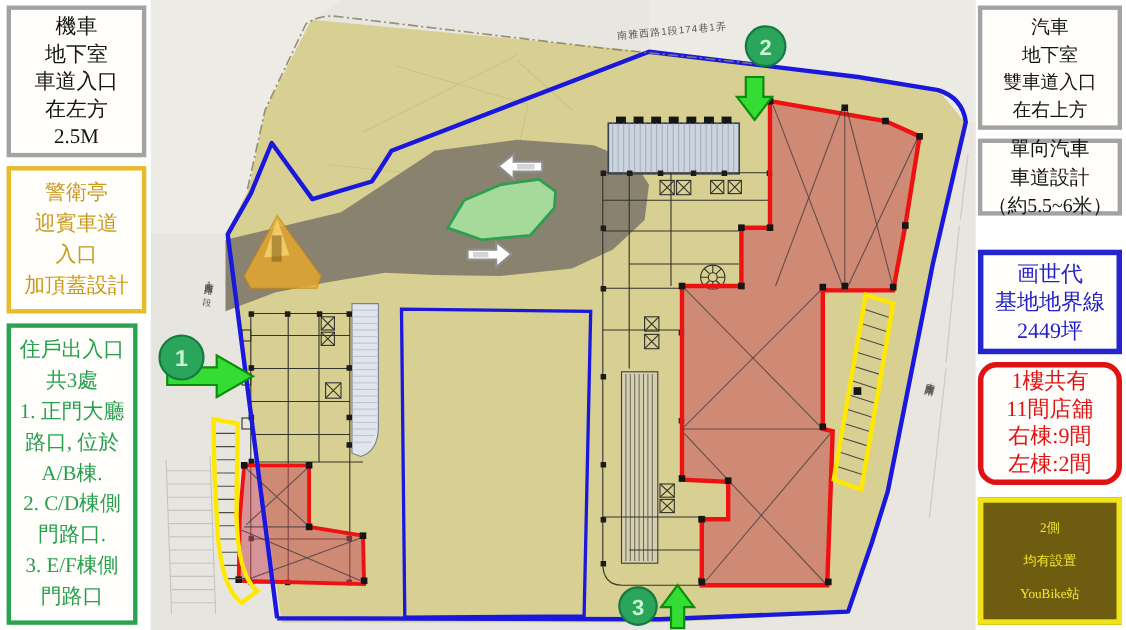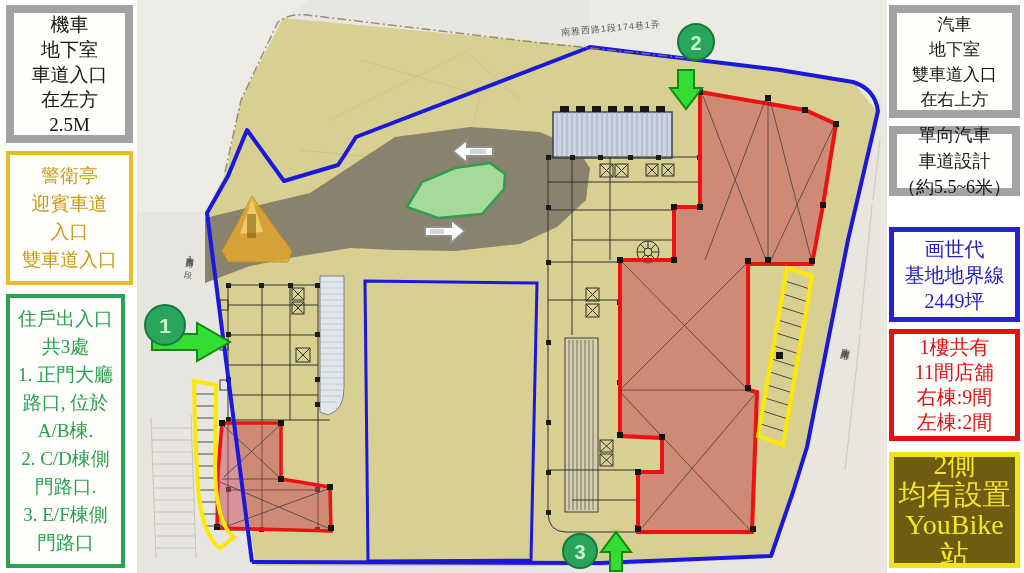--- a/index.html
+++ b/index.html
@@ -1,20 +1,20 @@
 <!DOCTYPE html>
 <html><head>
 <meta charset="utf-8">
 <style>
   html,body{margin:0;padding:0;background:#ffffff;}
   #stage{position:relative;width:1024px;height:573px;background:#ffffff;overflow:hidden;
          font-family:"Liberation Serif","DejaVu Serif",serif;}
   .note{position:absolute;display:flex;flex-direction:column;align-items:center;justify-content:center;
         text-align:center;white-space:pre-line;background:#fffefb;box-sizing:border-box;}
-  .note.gray {border:8px solid #a3a3a3;color:#141414;}
+  .note.gray {border:4px solid #a3a3a3;color:#141414;}
   .note.gold {border:4px solid #e8bb2a;color:#c9991b;}
   .note.green{border:4px solid #2aa351;color:#27a04e;}
   .note.blue {border:5px solid #2424d0;color:#2222c8;}
   .note.red  {border:5px solid #e01212;color:#e01212;}
   .note.olive{border:5px solid #f0e318;color:#f5e62a;background:#6e5c10;}
   .plan{position:absolute;left:137px;top:0;width:750px;height:573px;}
   .street{position:absolute;color:#3a3a36;opacity:.85;letter-spacing:1px;
           font-family:"Liberation Sans","DejaVu Sans",sans-serif;}
   .street.v{writing-mode:vertical-rl;text-orientation:upright;}
 </style>
@@ -369,42 +369,42 @@
 </div>
 
 <div class="note gray" style="left:6px;top:5px;width:127px;height:138px;font-size:19px;line-height:25px;">機車
 地下室
 車道入口
 在左方
 2.5M</div>
 <div class="note gold" style="left:6px;top:151px;width:127px;height:134px;font-size:19px;line-height:28px;">警衛亭
 迎賓車道
 入口
-雙車道入口</div>
+加頂蓋設計</div>
 <div class="note green" style="left:6px;top:294px;width:119px;height:274px;font-size:19px;line-height:28px;">住戶出入口
 共3處
 1. 正門大廳
 路口, 位於
 A/B棟.
 2. C/D棟側
 門路口.
 3. E/F棟側
 門路口</div>
 
 <div class="note gray" style="left:889px;top:5px;width:131px;height:113px;font-size:17px;line-height:25px;">汽車
 地下室
 雙車道入口
 在右上方</div>
 <div class="note gray" style="left:889px;top:126px;width:131px;height:70px;font-size:18px;line-height:26px;">單向汽車
 車道設計
 （約5.5~6米）</div>
 <div class="note blue" style="left:889px;top:227px;width:131px;height:95px;font-size:20px;line-height:26px;">画世代
 基地地界線
 2449坪</div>
-<div class="note red" style="left:889px;top:329px;width:131px;height:112px;font-size:20px;line-height:25px;">1樓共有
+<div class="note red" style="left:889px;top:329px;width:131px;height:112px;font-size:20px;line-height:25px;border-radius:17px;">1樓共有
 11間店舖
 右棟:9間
 左棟:2間</div>
-<div class="note olive" style="left:889px;top:452px;width:131px;height:116px;font-size:28px;line-height:30px;">2側
+<div class="note olive" style="left:889px;top:452px;width:131px;height:116px;font-size:12px;line-height:30px;">2側
 均有設置
 YouBike站</div>
 
 </div>
 
 </body></html>

